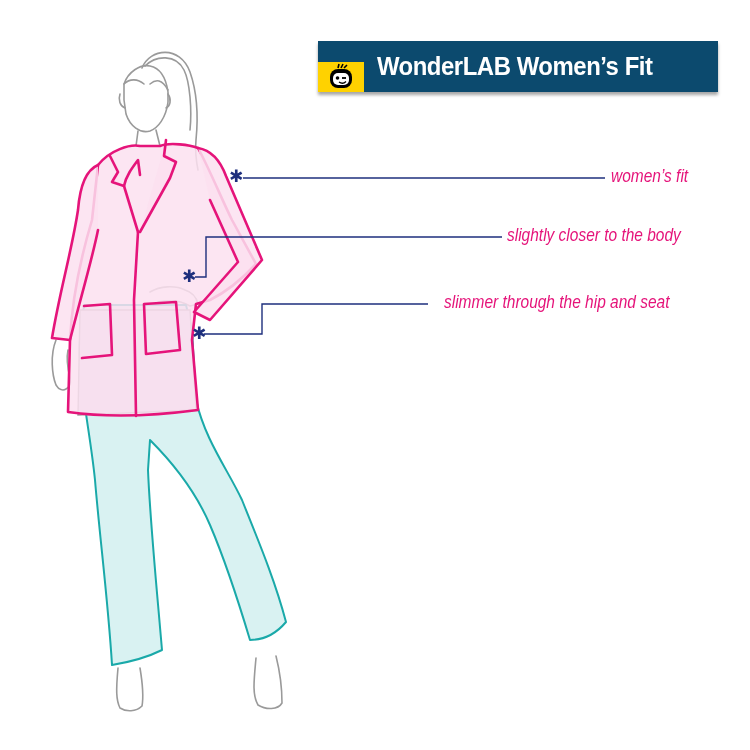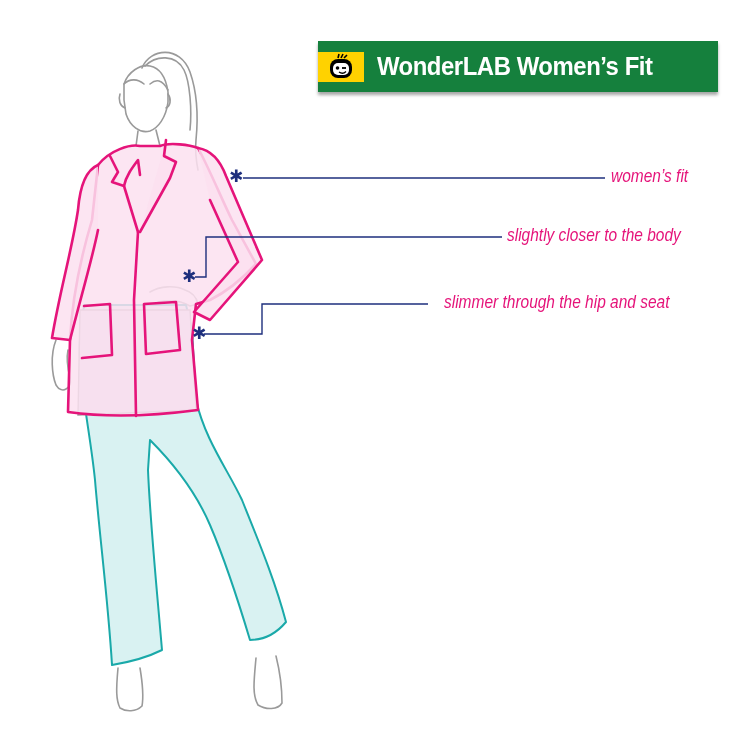--- a/index.html
+++ b/index.html
@@ -1,20 +1,20 @@
 <!DOCTYPE html>
 <html><head>
   <meta charset="utf-8">
   <style>
     html, body { margin: 0; padding: 0; background: #ffffff; }
     body { width: 750px; height: 750px; position: relative; overflow: hidden;
            font-family: "Liberation Sans", sans-serif; }
     .figure { position: absolute; left: 0; top: 0; width: 750px; height: 750px; }
     .title-banner { position: absolute; left: 318px; top: 41px; width: 400px; height: 51px;
-                    background: #15803d; display: flex; align-items: center;
+                    background: #0c4a6e; display: flex; align-items: flex-end;
                     box-shadow: 0 3px 3px rgba(0,0,0,0.35); }
     .logo-box { width: 46px; background: #ffd200; display: flex; align-items: center; justify-content: center; }
     .title-text { color: #ffffff; font-family: "Liberation Sans", sans-serif; font-weight: bold;
                   font-size: 26px; line-height: 51px; padding-left: 14px; letter-spacing: -0.5px;
                   transform: scaleX(0.92); transform-origin: left center; white-space: nowrap; }
     .callout-label { position: absolute; color: #e5147a; font-family: "Liberation Sans", sans-serif;
                      font-style: italic; font-size: 18px; white-space: nowrap;
                      transform: scaleX(0.86); transform-origin: left center; }
     .callout-asterisk { position: absolute; color: #1e2f7d; font-size: 22px; font-weight: bold;
                         line-height: 1; font-family: "DejaVu Sans", sans-serif; }

